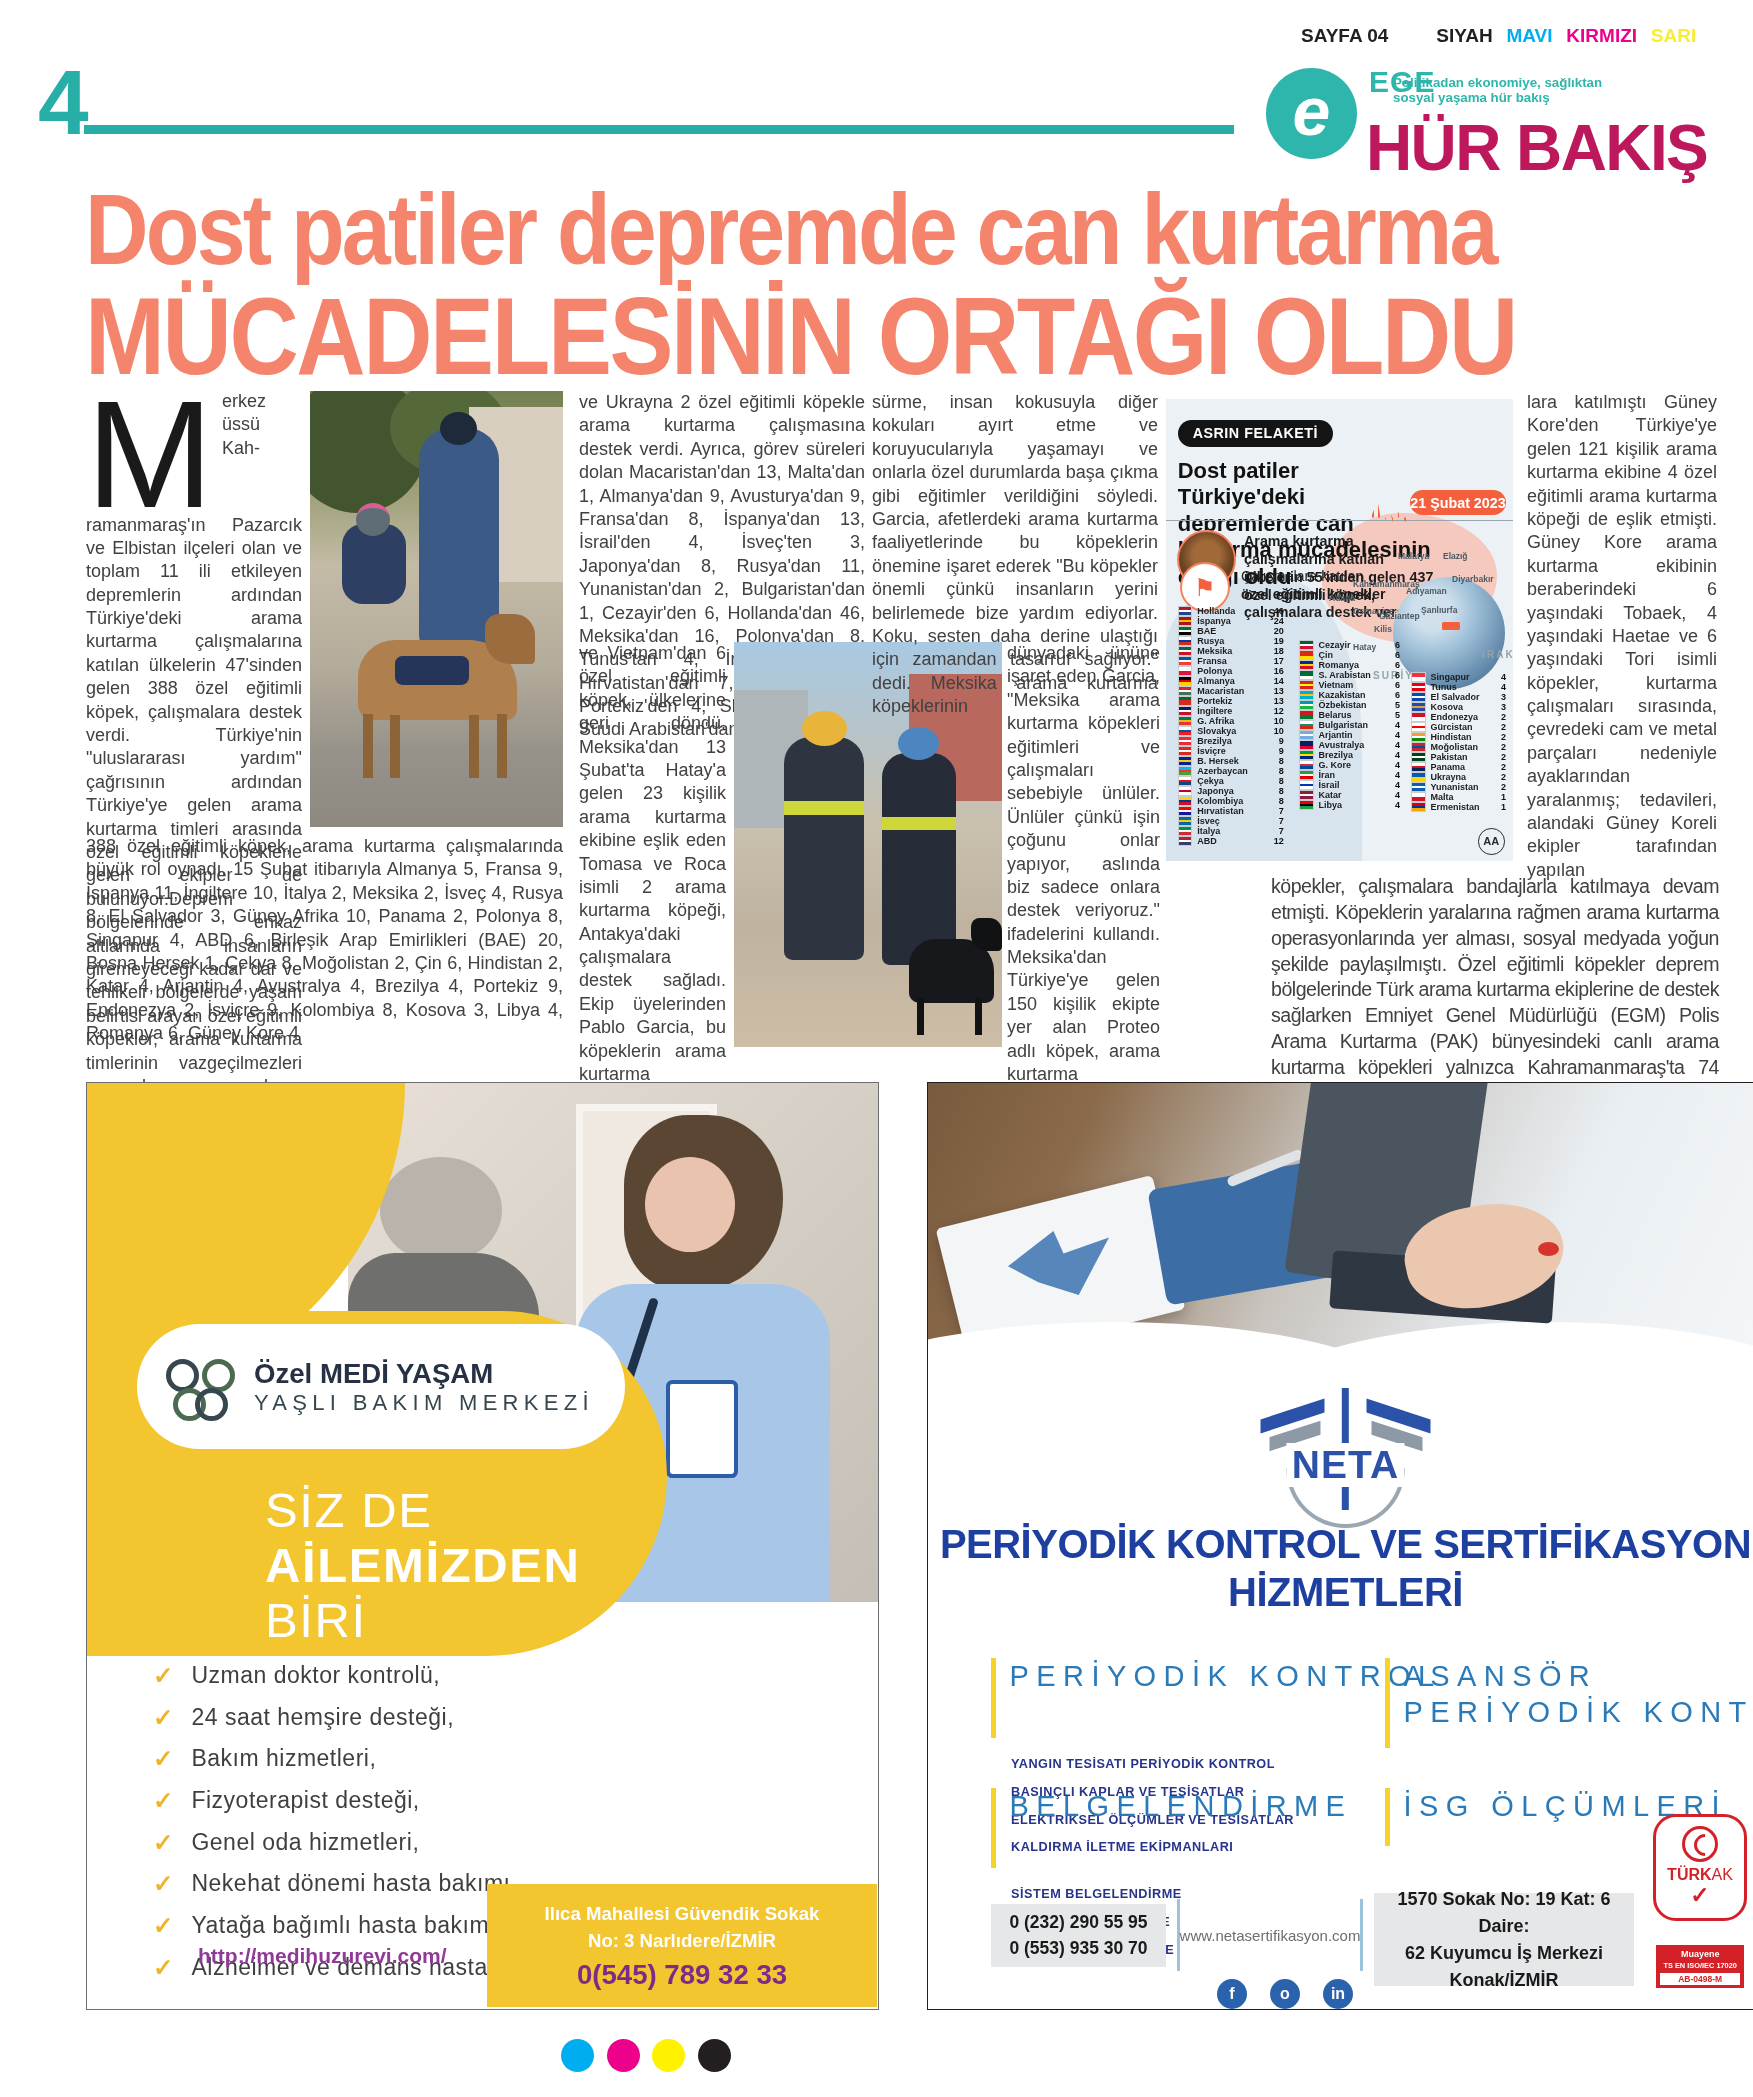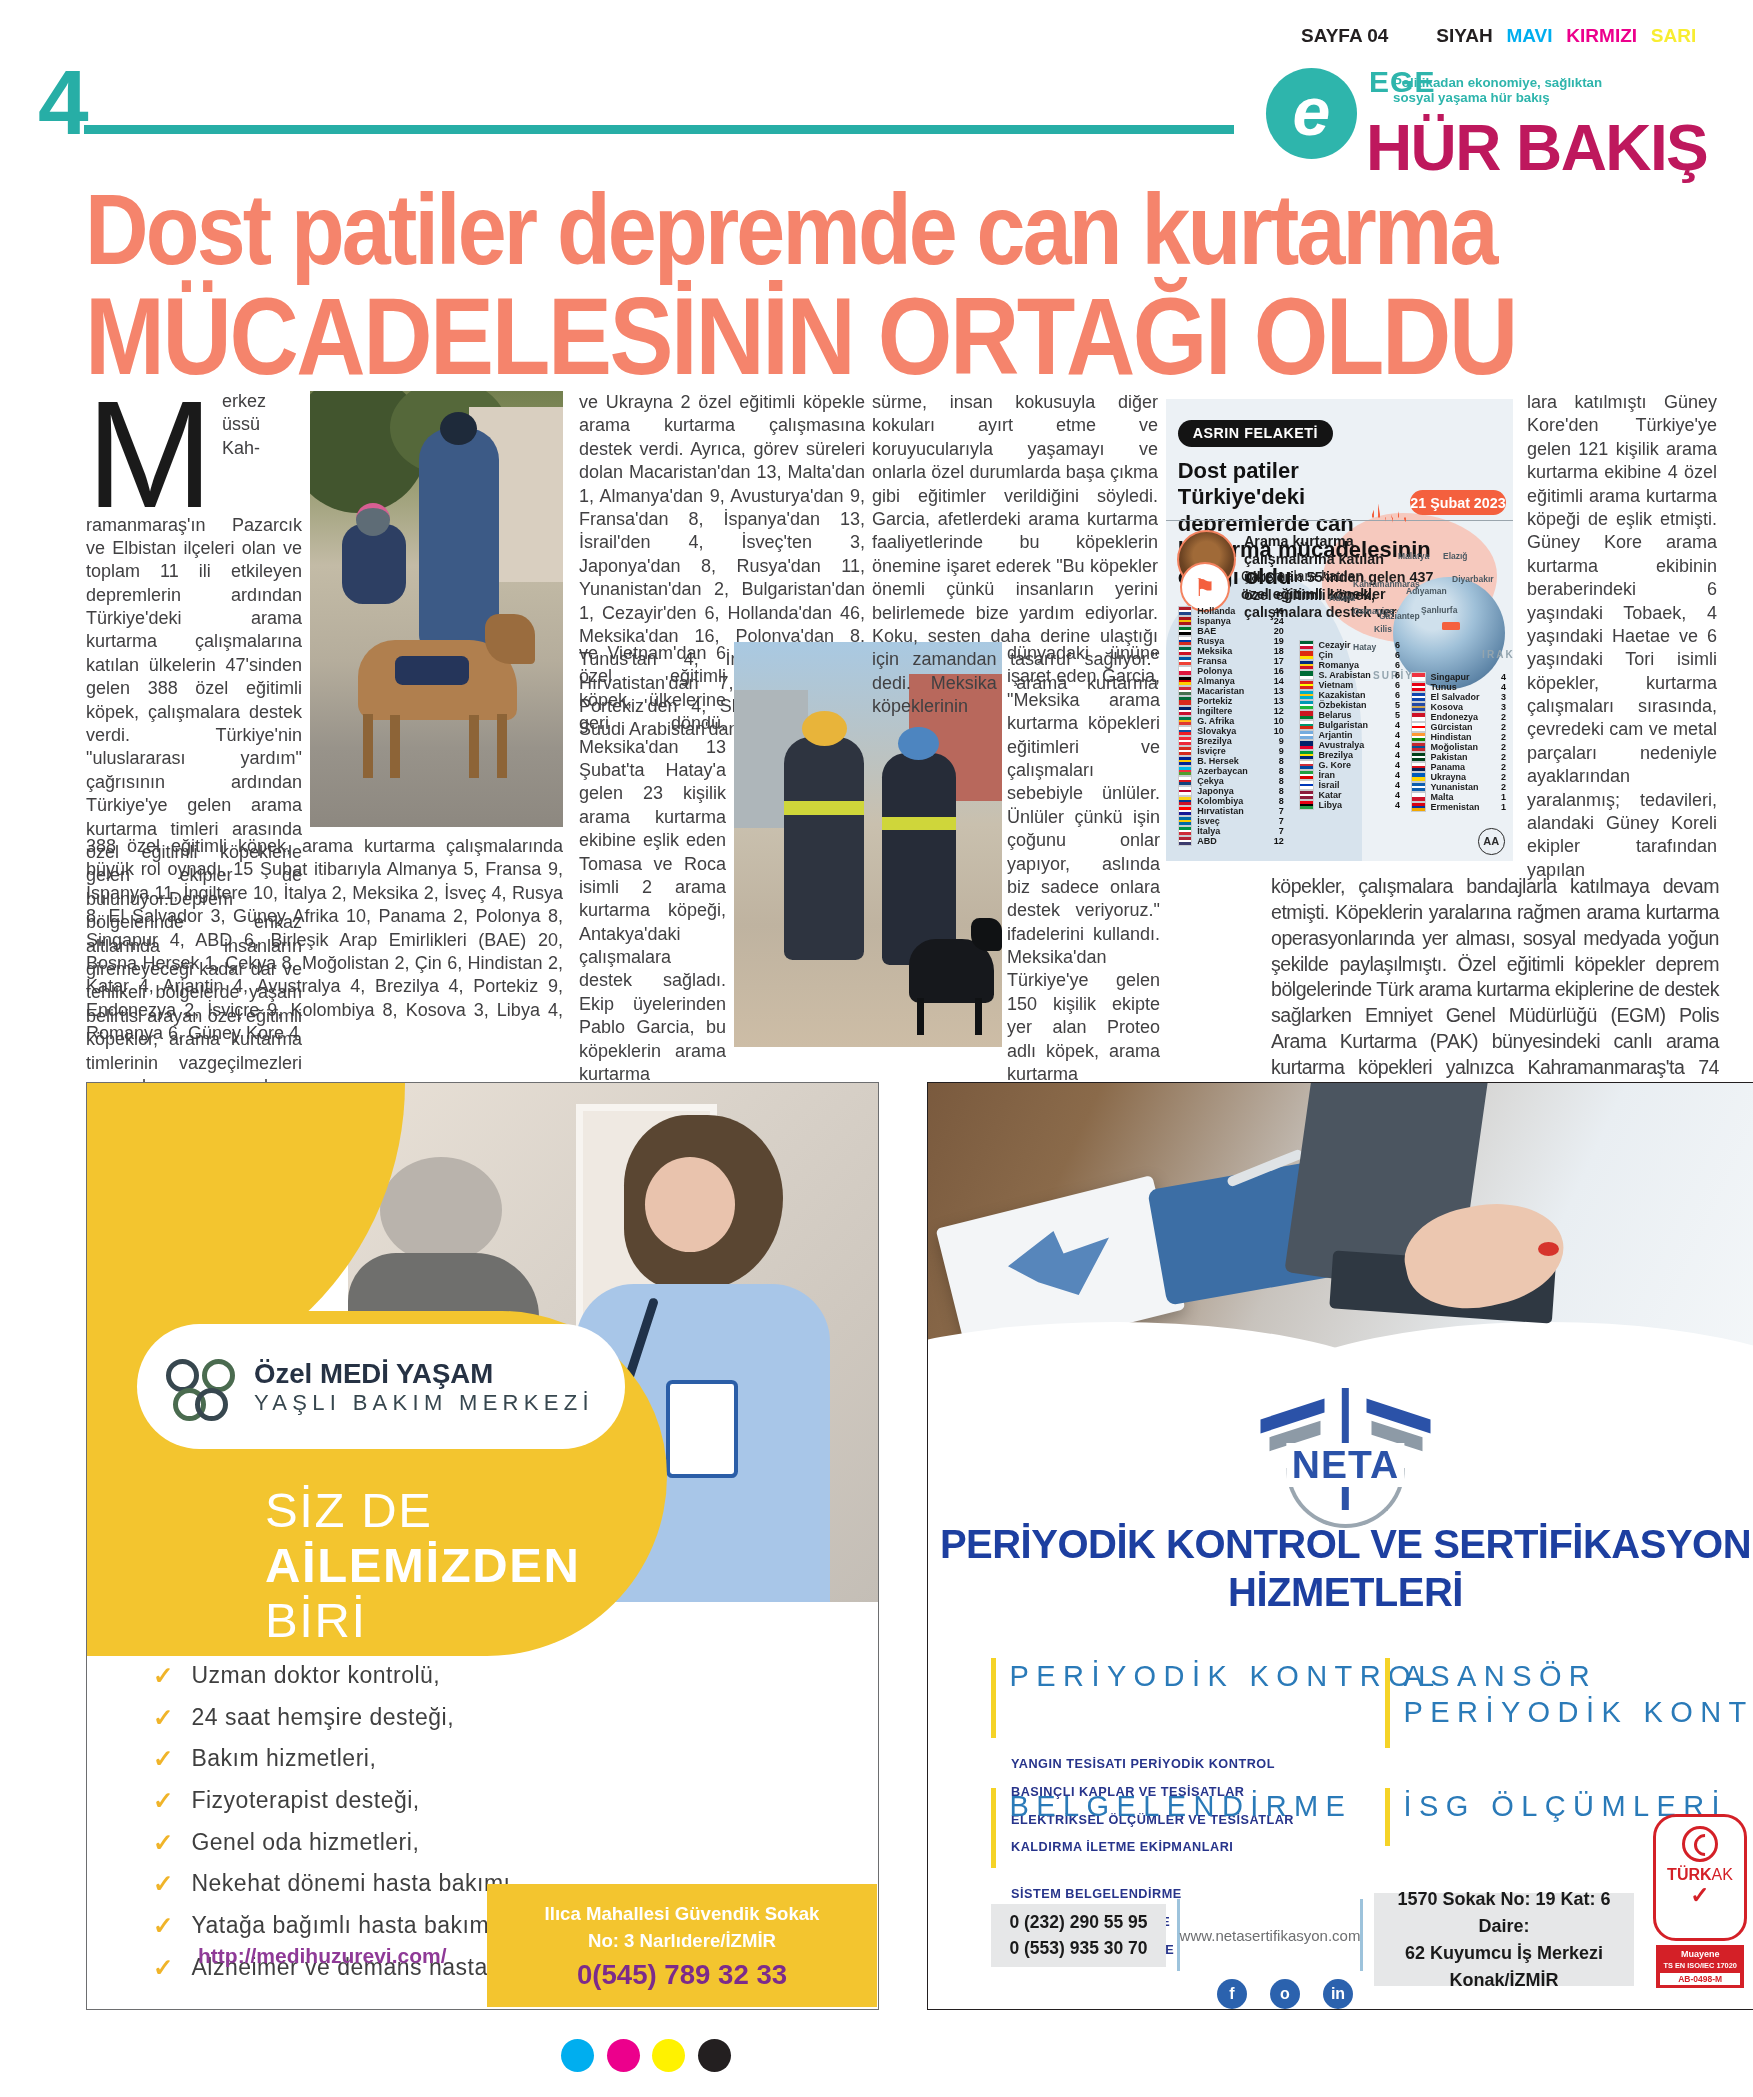--- a/index.html
+++ b/index.html
@@ -126,21 +126,21 @@
   .nt-webwrap{position:absolute;left:249px;top:816px;width:186px;height:72px;display:flex;align-items:center;}
   .nt-vbar{width:2.7px;height:72px;background:#9DC3DC;}
   .nt-web{flex:1;text-align:right;font-size:15px;color:#6d6e70;}
   .nt-addr{position:absolute;left:446px;top:810px;width:260px;height:93px;background:#E6E7E8;
            display:flex;flex-direction:column;justify-content:center;text-align:center;}
   .nt-addr div{font-size:18px;font-weight:800;color:#1a1a1a;line-height:1.5;}
   .nt-social{position:absolute;left:289px;top:896px;display:flex;gap:23px;}
   .nt-social span{width:30px;height:30px;border-radius:50%;background:#2B62AE;color:#fff;display:flex;
                   align-items:center;justify-content:center;font-size:16px;font-weight:800;}
   .turkak{position:absolute;left:725px;top:731px;width:94px;height:175px;}
-  .tk-card{position:absolute;left:0;top:0;width:94px;height:127px;background:#fff;border:3.7px solid #D42027;
+  .tk-card{position:absolute;left:0;top:0;width:94px;height:107px;background:#fff;border:3.7px solid #D42027;
            border-radius:23px;box-sizing:border-box;display:flex;flex-direction:column;align-items:center;padding-top:8.5px;}
   .tk-moon{width:30px;height:30px;border-radius:50%;border:3.2px solid #D42027;position:relative;}
   .tk-moon::after{content:"";position:absolute;left:8.5px;top:5.3px;width:16px;height:16px;border-radius:50%;
                   border:3.7px solid #D42027;border-right-color:transparent;border-top-color:transparent;transform:rotate(45deg);}
   .tk-word{font-size:16px;font-weight:800;color:#D42027;margin-top:4.2px;}
   .tk-word em{font-style:normal;font-weight:400;}
   .tk-check{font-size:23px;color:#D42027;font-weight:800;line-height:1;}
   .tk-box{position:absolute;left:3.2px;top:131px;width:88px;background:#D42027;color:#fff;text-align:center;padding:4.2px 0 3.2px;}
   .tk-box .m1{font-size:9px;font-weight:700;}
   .tk-box .m2{font-size:7.4px;font-weight:700;margin-top:1.6px;}

